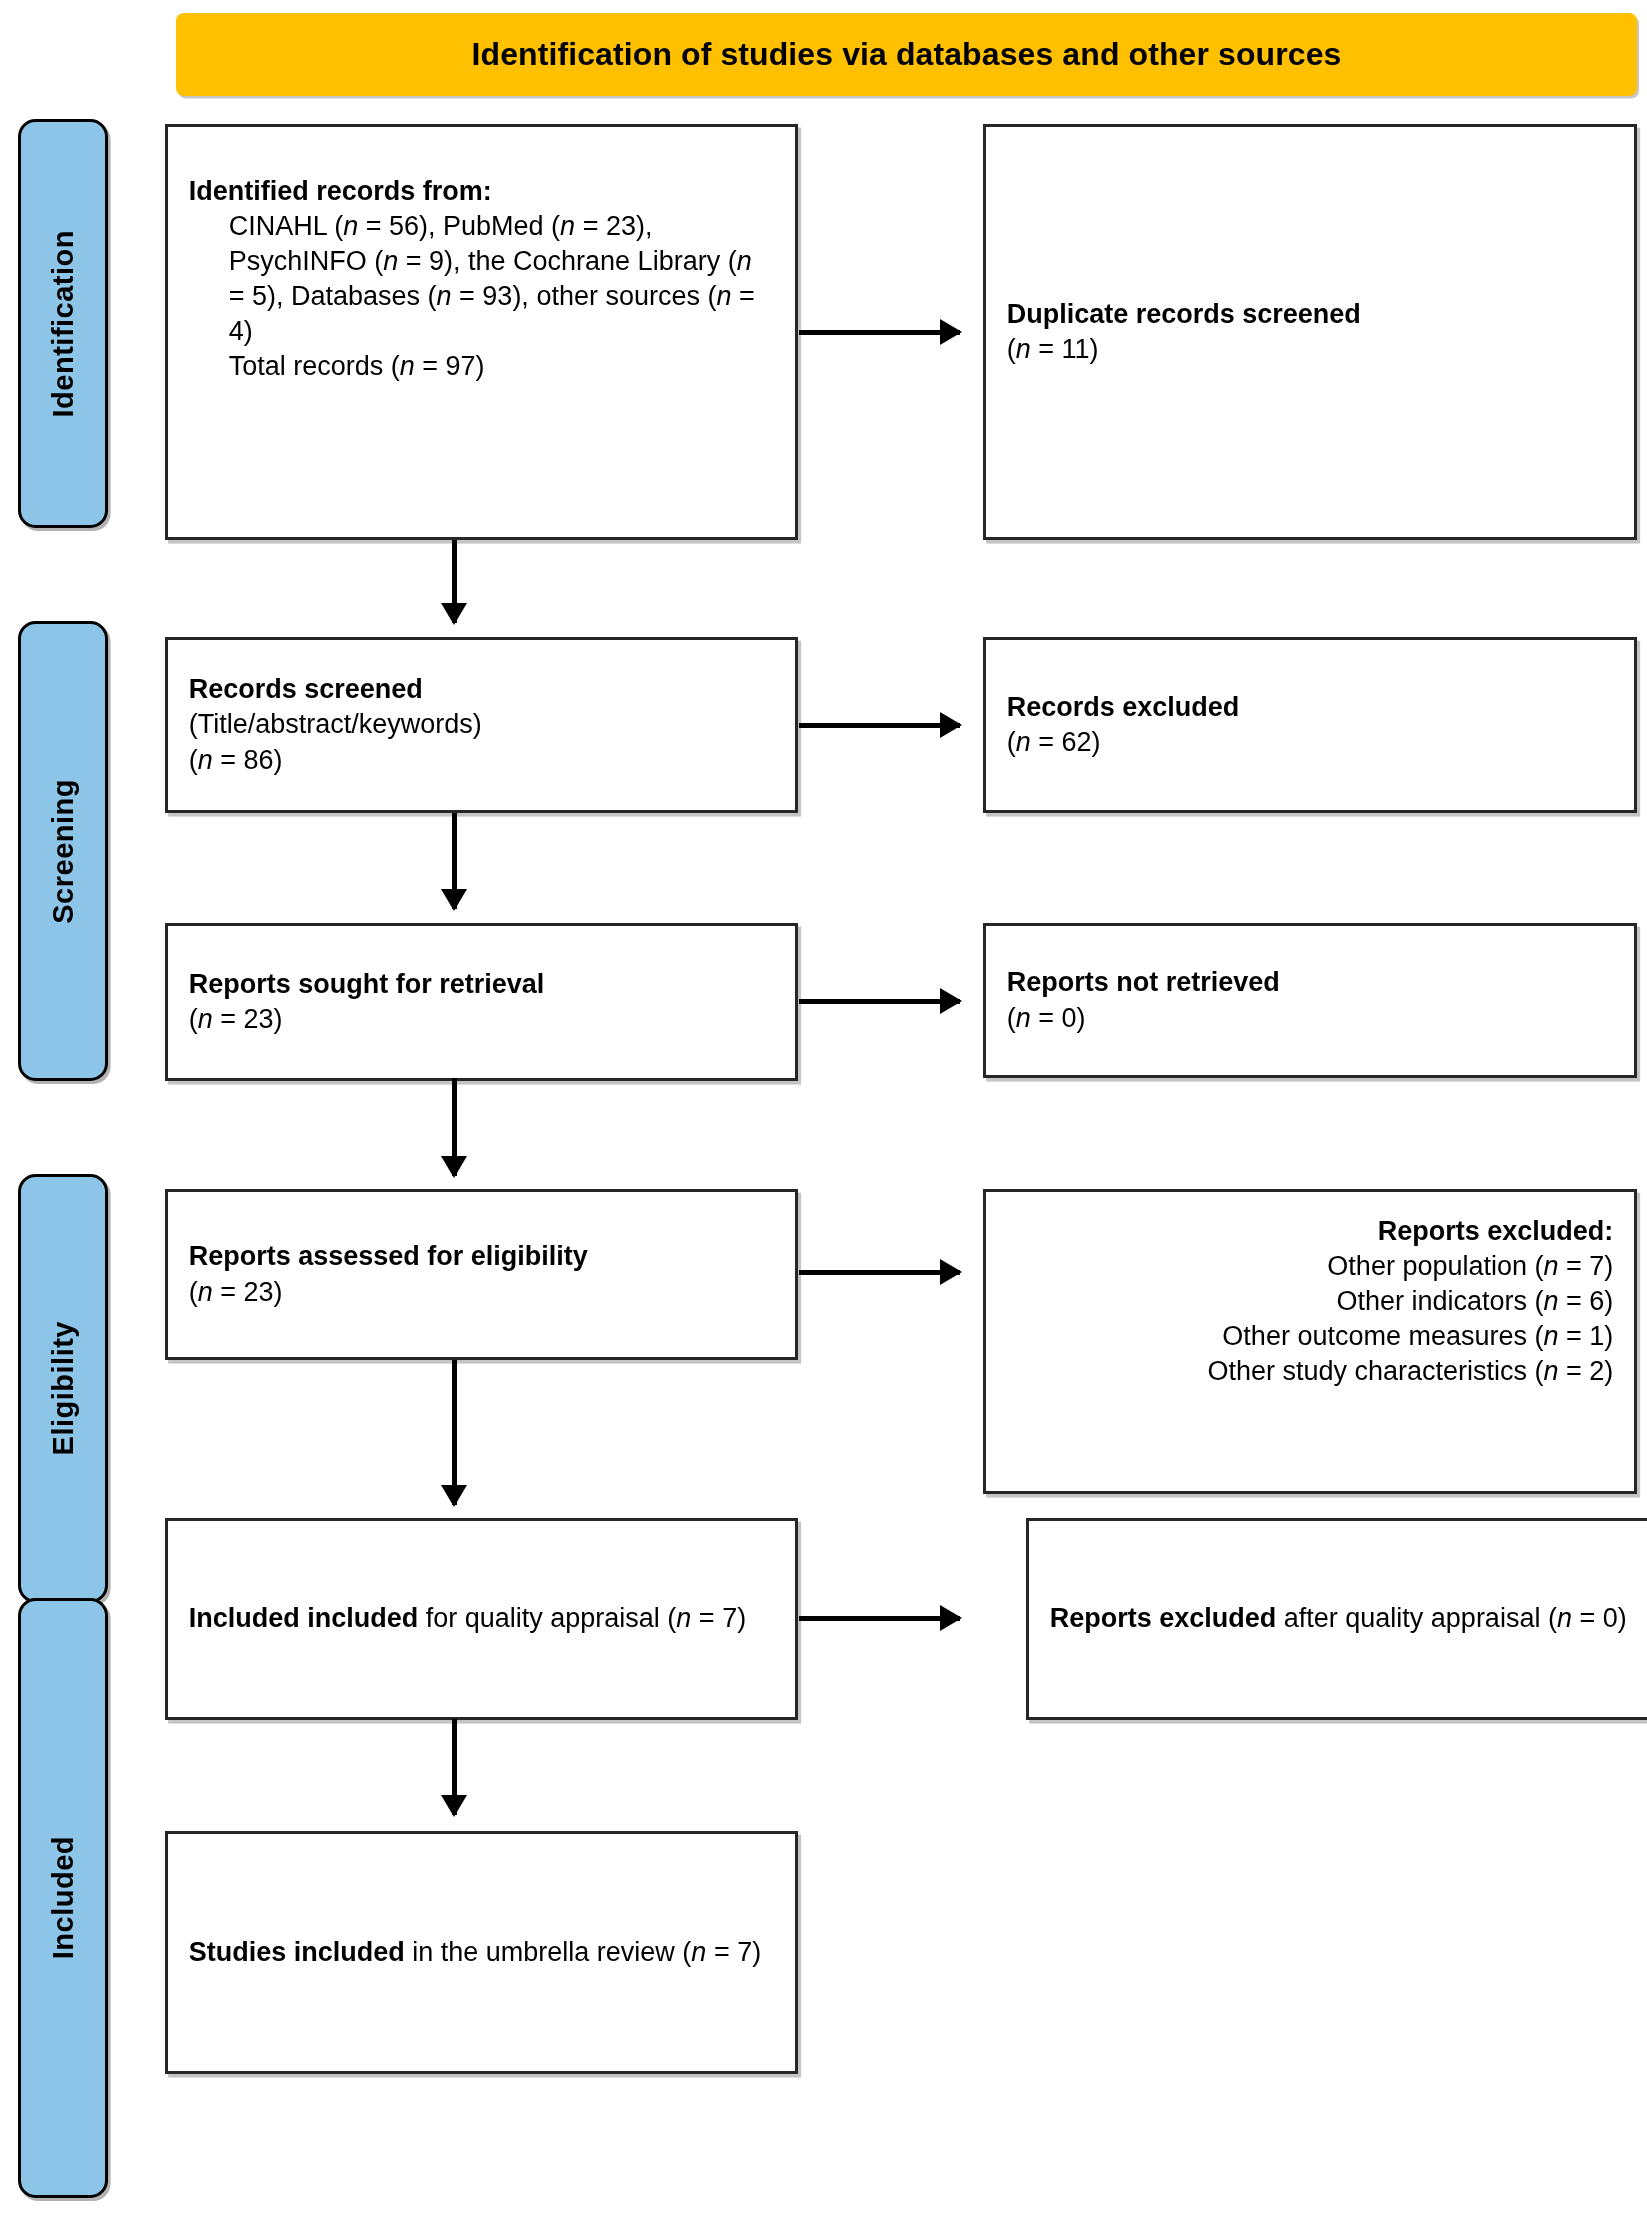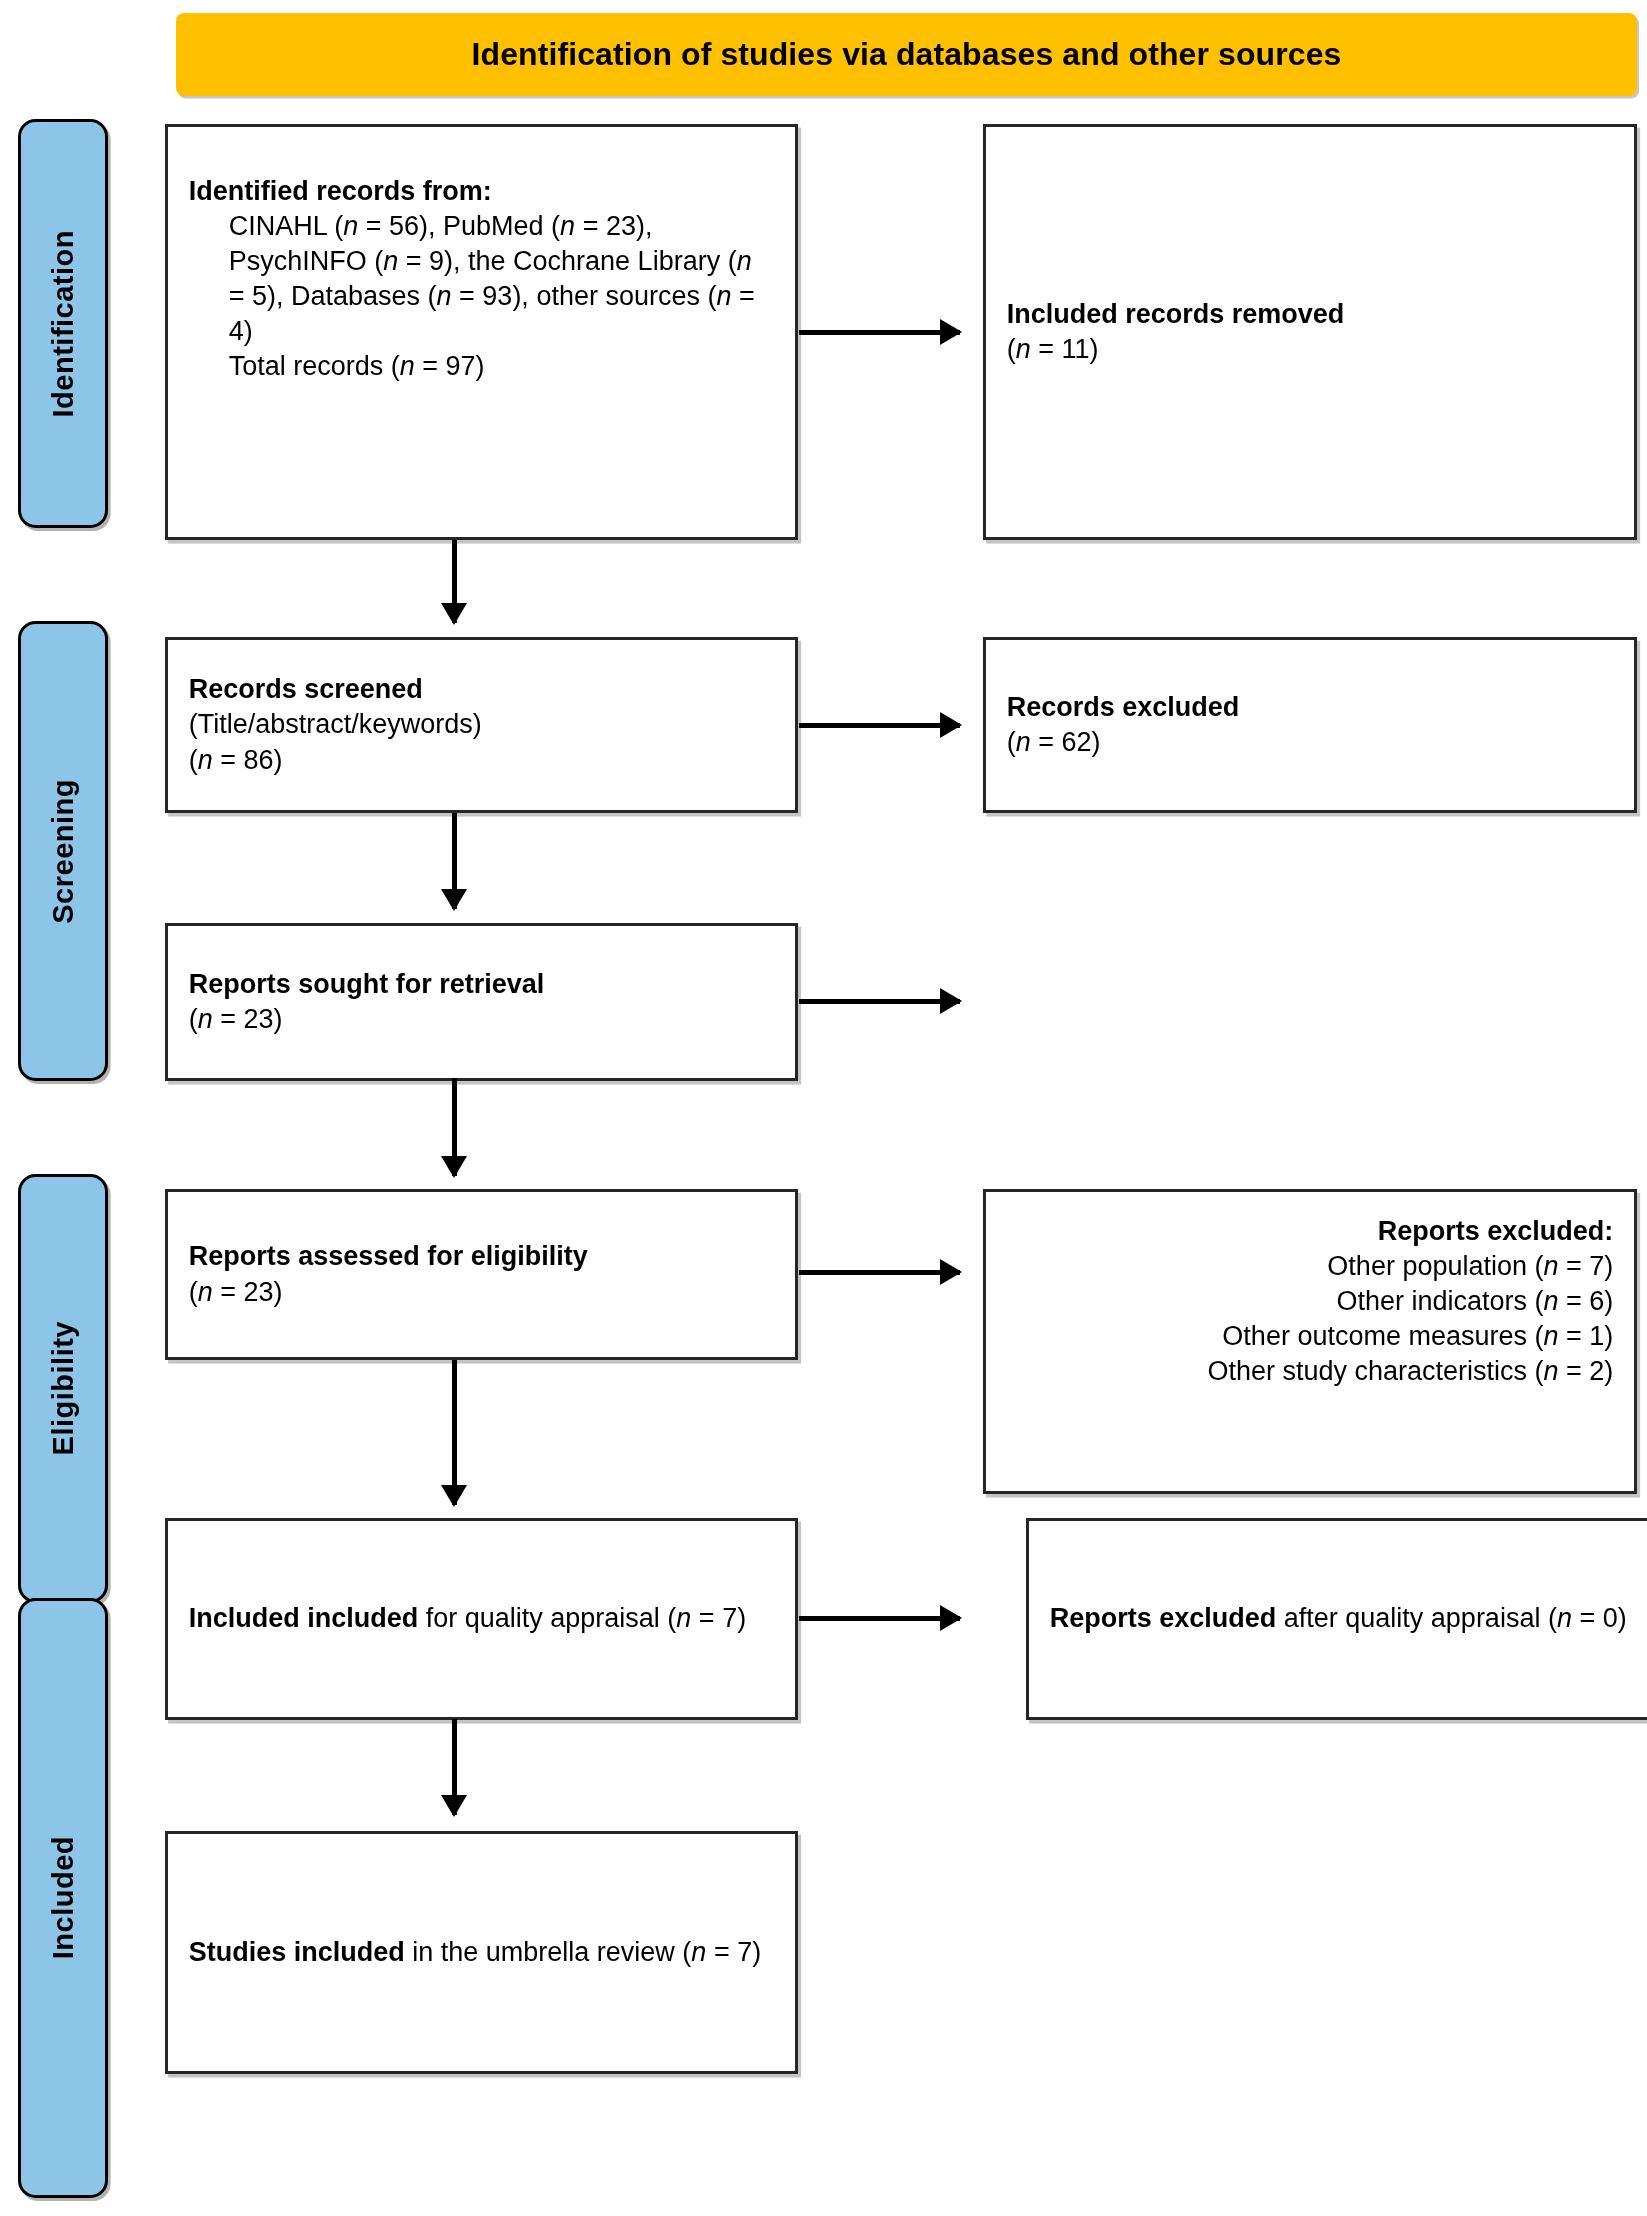--- a/index.html
+++ b/index.html
@@ -144,21 +144,21 @@
     <p class="ind">
       <span>CINAHL (<i>n</i> = 56), PubMed (<i>n</i> = 23), PsychINFO (<i>n</i> = 9), the Cochrane Library (<i>n</i> = 5), Databases (<i>n</i> = 93), other sources (<i>n</i> = 4)</span>
     </p>
     <p class="ind">
       <span>Total records (<i>n</i> = 97)</span>
     </p>
   </div>
 
   <div class="node" style="left:983px;top:124px;width:654px;height:416px;">
     <p>
-      <b>Included records removed</b>
+      <b>Duplicate records screened</b>
     </p>
     <p>(<i>n</i> = 11)</p>
   </div>
 
   <div class="h-arrow" style="left:799px;top:330px;width:161px;"></div>
 
   <div class="v-arrow" style="left:452px;top:540px;height:83px;"></div>
 
   <div class="node" style="left:165px;top:637px;width:633px;height:176px;">
     <p>
@@ -178,20 +178,26 @@
   <div class="h-arrow" style="left:799px;top:723px;width:161px;"></div>
   <div class="v-arrow" style="left:452px;top:813px;height:96px;"></div>
 
   <div class="node" style="left:165px;top:923px;width:633px;height:158px;">
     <p>
       <b>Reports sought for retrieval</b>
     </p>
     <p>(<i>n</i> = 23)</p>
   </div>
 
+  <div class="node" style="left:983px;top:923px;width:654px;height:155px;">
+    <p>
+      <b>Reports not retrieved</b>
+    </p>
+    <p>(<i>n</i> = 0)</p>
+  </div>
 
   <div class="h-arrow" style="left:799px;top:999px;width:161px;"></div>
   <div class="v-arrow" style="left:452px;top:1078px;height:98px;"></div>
 
   <div class="node" style="left:165px;top:1189px;width:633px;height:171px;">
     <p>
       <b>Reports assessed for eligibility</b>
     </p>
     <p>(<i>n</i> = 23)</p>
   </div>

